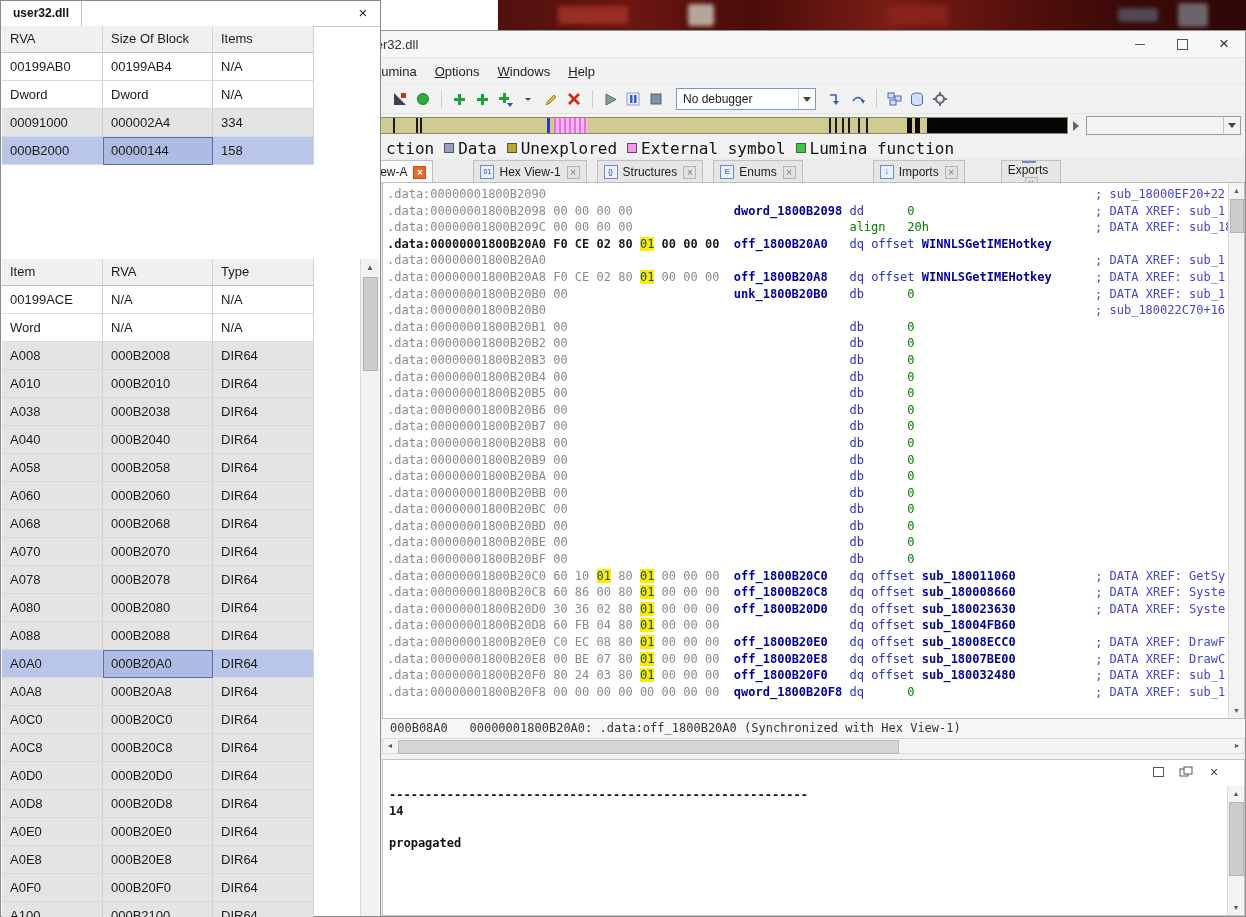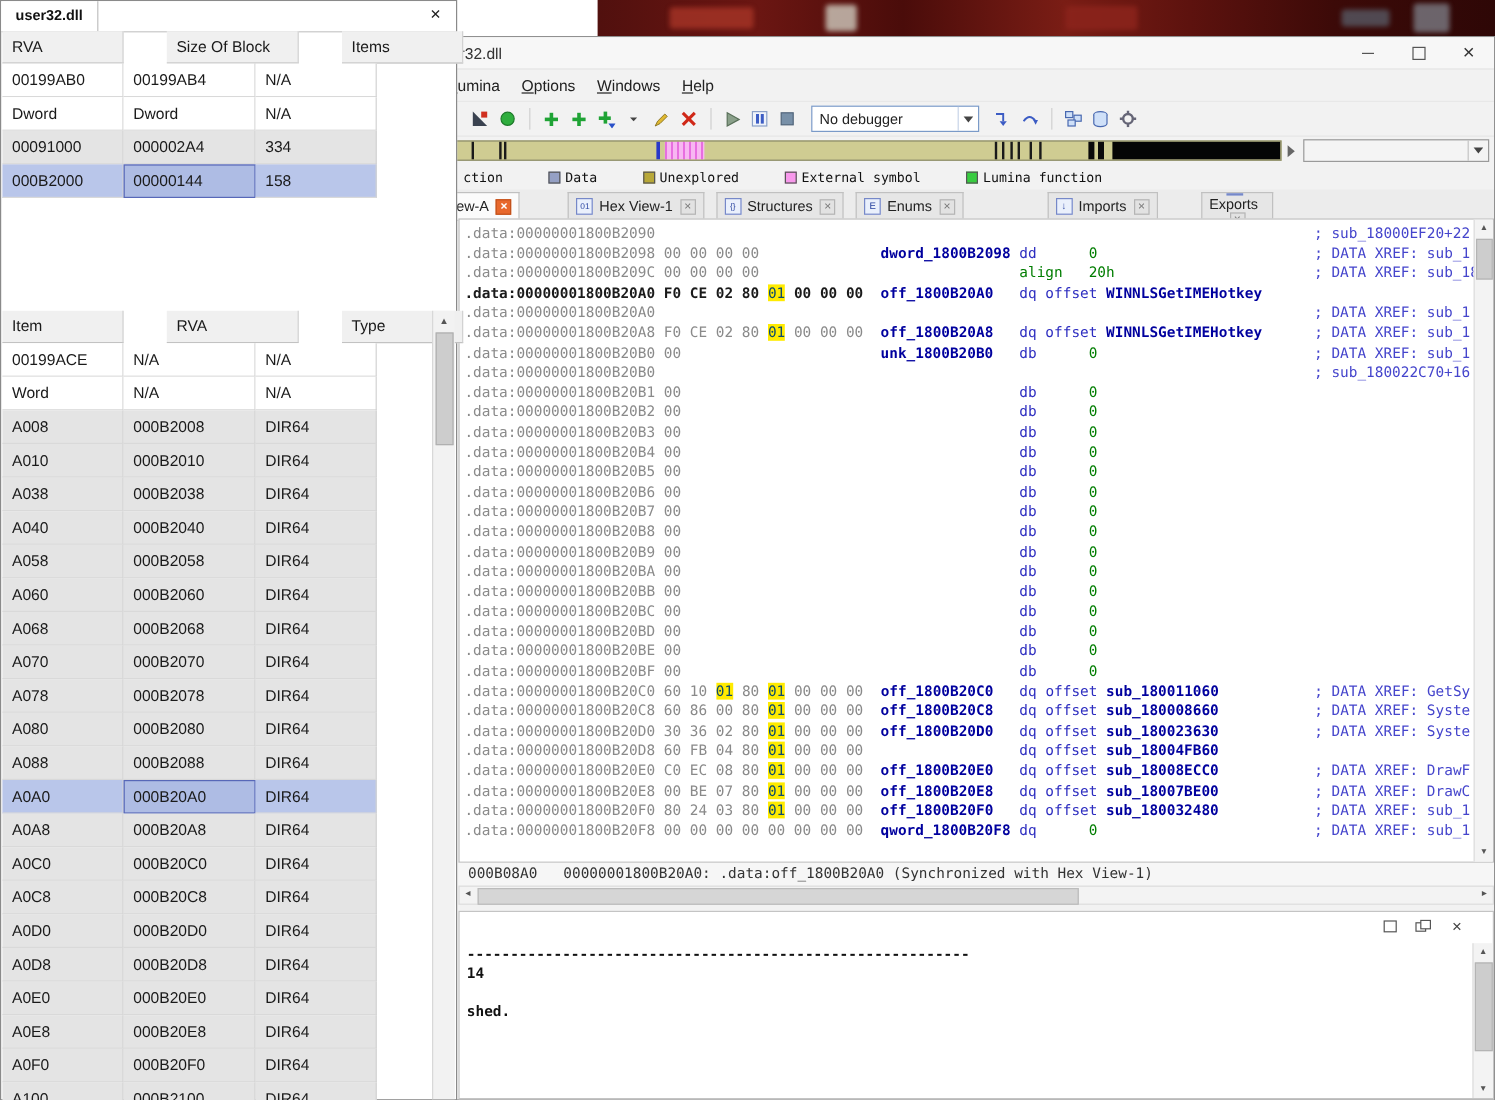--- a/index.html
+++ b/index.html
@@ -55,21 +55,21 @@
   .nblack{position:absolute;top:0;right:0;height:100%;background:#050505;}
   .bandarrow{position:absolute;left:772px;top:7px;width:0;height:0;
              border-top:5px solid transparent;border-bottom:5px solid transparent;border-left:6px solid #666;}
   .bandcombo{position:absolute;left:785px;top:2px;width:155px;height:19px;background:#f4f4f4;
              border:1px solid #9a9a9a;box-sizing:border-box;display:flex;align-items:center;}
   .bandcombotext{flex:1;font-size:11px;padding-left:5px;color:#333;}
   .bandcombo .caretbox{width:16px;height:100%;display:flex;align-items:center;justify-content:center;border-left:1px solid #c4c4c4;}
 
   
   .legendrow{height:20px;display:flex;align-items:center;padding-left:85px;background:#f2f2f2;
-             font-family:"DejaVu Sans Mono",monospace;font-size:11px;color:#111;gap:28px;}
+             font-family:"DejaVu Sans Mono",monospace;font-size:16px;color:#111;}
   .legend-item{display:flex;align-items:center;margin-right:10px;}
   .swatch{width:10px;height:10px;border:1px solid #555;margin-right:4px;box-sizing:border-box;}
 
   
   .tabbar{height:25px;background:#ececec;display:flex;align-items:flex-end;border-bottom:1px solid #c8c8c8;}
   .tab{display:flex;align-items:center;height:22px;padding:0 6px;background:#e6e6e6;
        border:1px solid #c0c0c0;border-bottom:none;font-size:12px;color:#222;white-space:nowrap;}
   .tab.active{background:#fbfbfb;}
   .ticon{width:14px;height:14px;margin-right:5px;background:#eaf0fc;border:1px solid #7688c8;
          color:#2a44a0;font-size:8px;line-height:12px;text-align:center;overflow:hidden;box-sizing:border-box;}
@@ -134,21 +134,21 @@
   #popup{position:absolute;left:0;top:0;width:381px;height:917px;background:#fff;
          border:1px solid #8a8a8a;box-sizing:border-box;z-index:10;}
   .ptitle{position:relative;height:25px;background:#fff;border-bottom:1px solid #c8c8c8;}
   .ptab{display:inline-block;height:100%;padding:5px 12px 0;border-right:1px solid #c0c0c0;
         font-weight:bold;font-size:12px;box-sizing:border-box;color:#111;}
   .pclose{position:absolute;right:8px;top:3px;width:18px;height:18px;text-align:center;
           font-size:15px;color:#222;line-height:18px;}
   #block-table{position:absolute;left:1px;top:25px;}
   #entry-table{position:absolute;left:1px;top:258px;}
   .prow{display:flex;height:28px;}
-  .phead{height:27px;gap:36px;}
+  .phead{height:27px;}
   .pcell{box-sizing:border-box;border-right:1px solid #d2d2d2;border-bottom:1px solid #d9d9d9;
          padding:6px 0 0 8px;font-size:13px;color:#1a1a1a;overflow:hidden;white-space:nowrap;}
   .col0{width:101px;} .col1{width:110px;} .col2{width:101px;}
   .phead .pcell{background:#f0f0f0;border-bottom:1px solid #c2c2c2;padding-top:5px;}
   .rwhite .pcell{background:#fff;}
   .rgray .pcell{background:#e4e4e4;}
   .rsel .pcell{background:#b9c6ea;}
   .pcell.pfocus{background:#aebce4;border:1px solid #5868b8;padding:5px 0 0 7px;}
   .pscroll{position:absolute;right:1px;top:258px;width:18px;bottom:0;background:#f2f2f2;border-left:1px solid #d8d8d8;}
   .sarrow{position:absolute;top:0;left:0;width:18px;height:17px;text-align:center;font-size:8px;color:#555;line-height:17px;}
@@ -400,21 +400,21 @@
         <span class="ocbtn">
             <svg width="14" height="12">
               <rect x="1" y="3" width="8" height="7" fill="#fff" stroke="#555"></rect>
               <rect x="5" y="1" width="8" height="7" fill="#fff" stroke="#555"></rect>
             </svg>
           </span>
         <span class="ocbtn">
             <span class="oc-x">×</span>
           </span>
       </div>
-      <div class="output-text"><div class="oline">----------------------------------------------------------</div><div class="oline">14</div><div class="oline"> </div><div class="oline">shed.</div></div>
+      <div class="output-text"><div class="oline">----------------------------------------------------------</div><div class="oline">14</div><div class="oline"> </div><div class="oline">propagated</div></div>
       <div class="oscroll">
         <span class="oarrow oup">▲</span>
         <span class="othumb"></span>
         <span class="oarrow odown">▼</span>
       </div>
     </div>
   </div>
 </div>
 
 <div id="popup">

